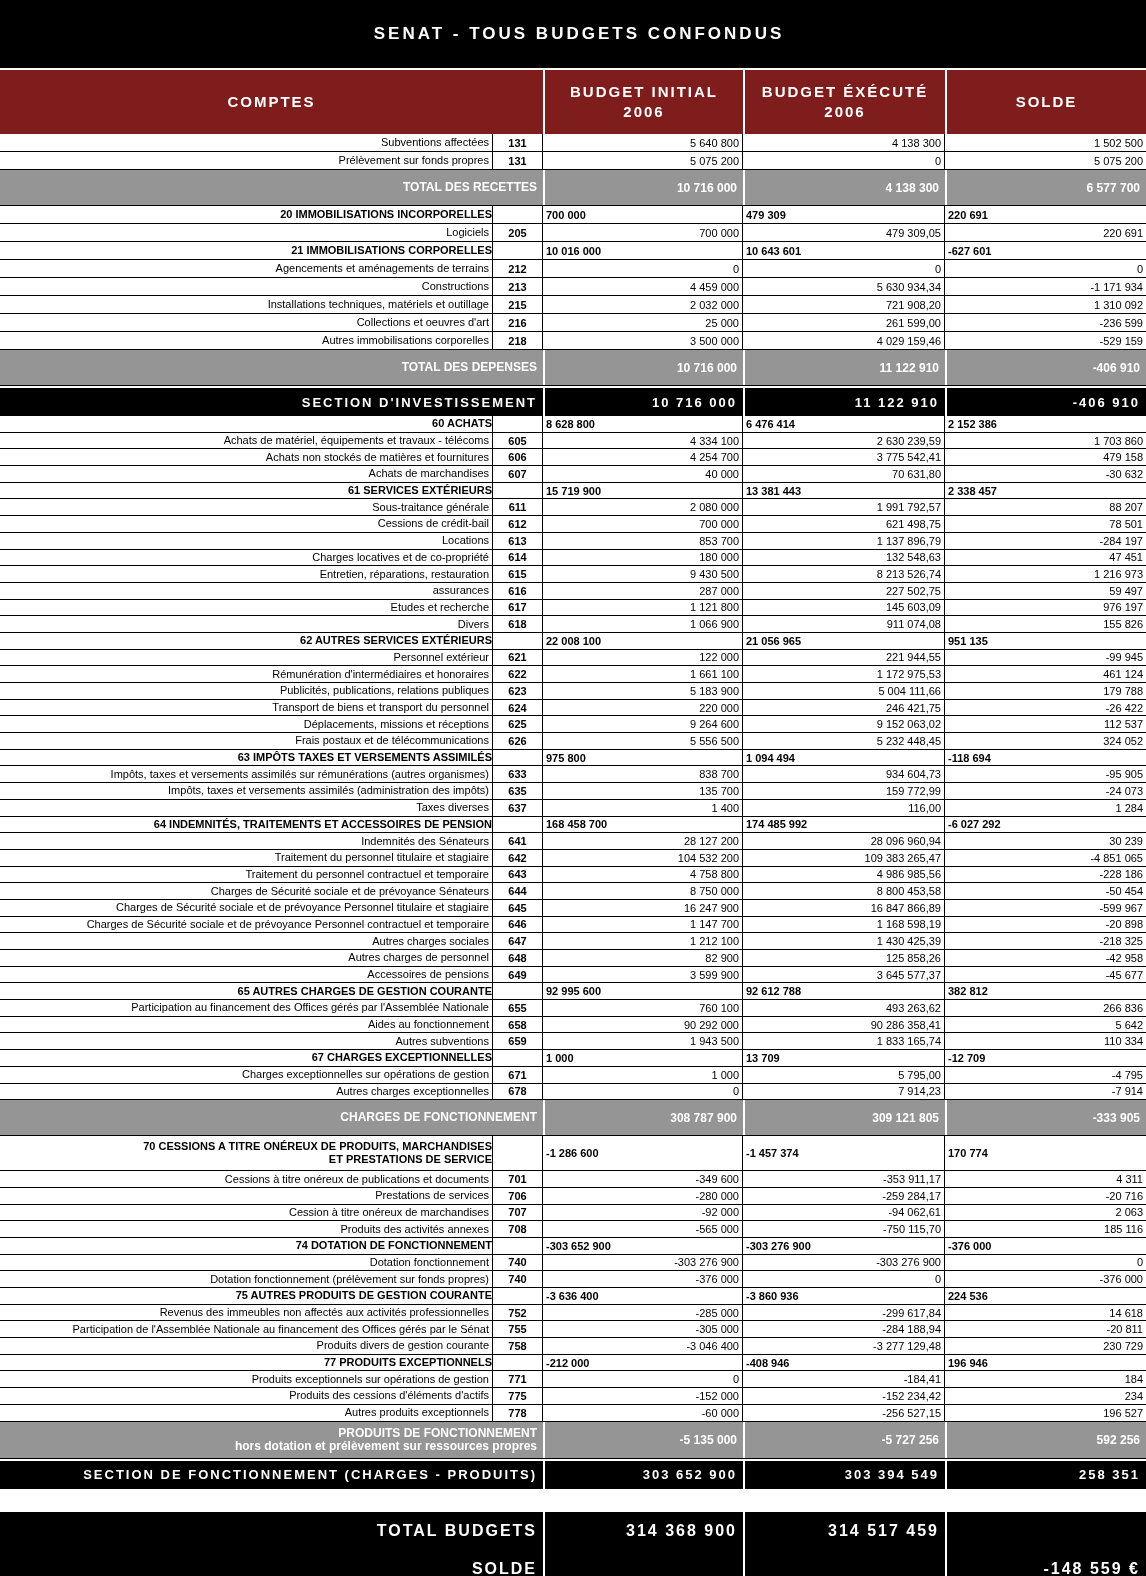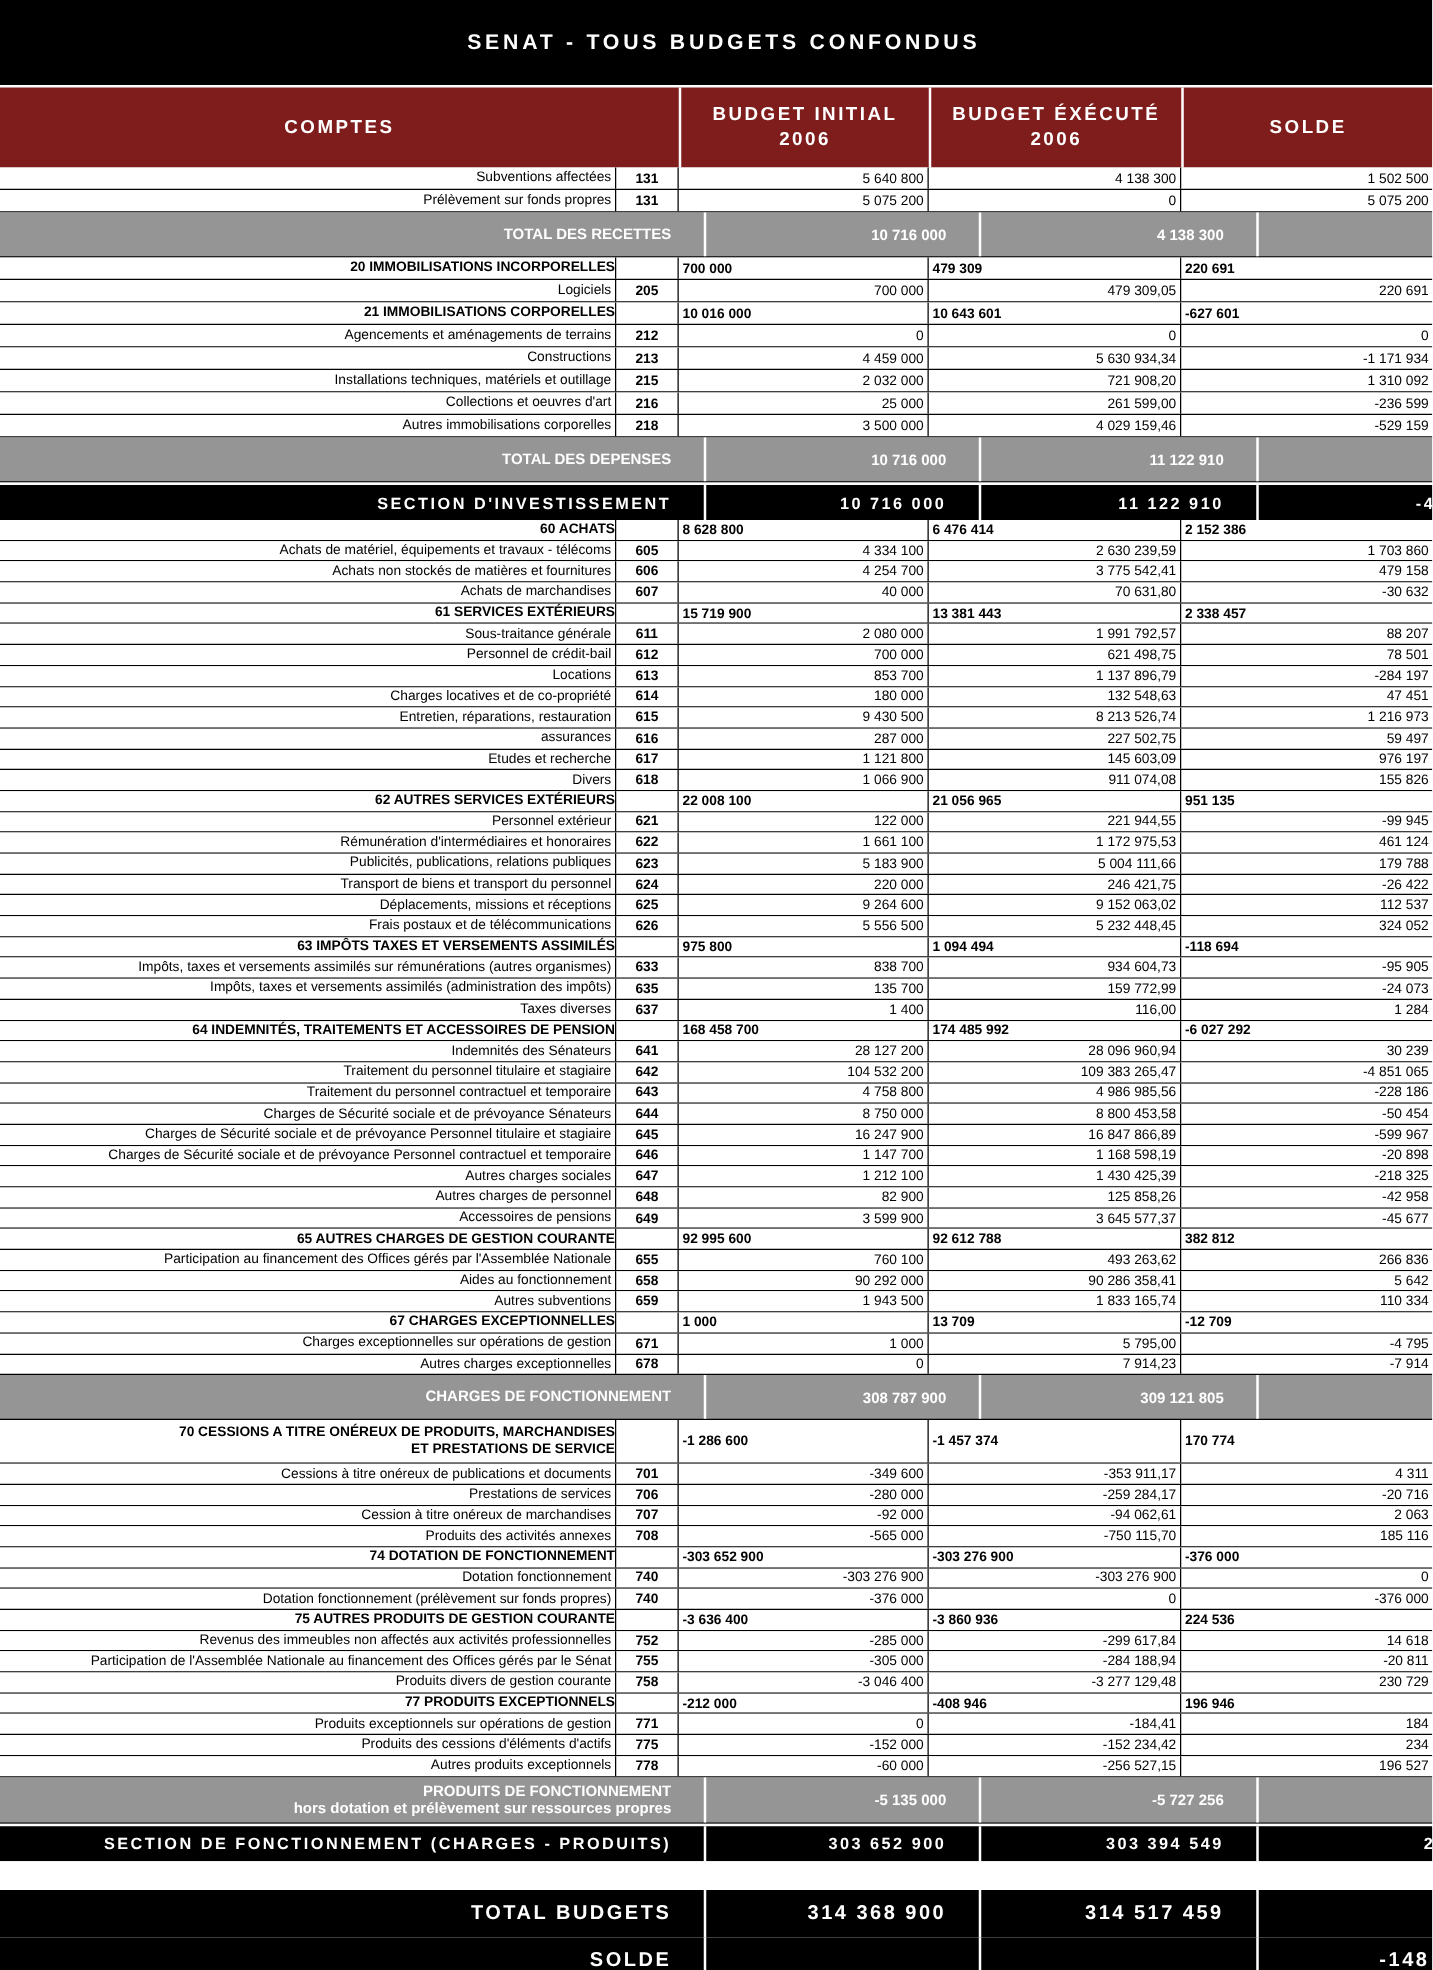--- a/index.html
+++ b/index.html
@@ -20,21 +20,21 @@
     height: 64px; background: #7f1d1d; color: #fff;
     display: grid; grid-template-columns: 543px 200px 202px 201px;
   }
   .hc {
     display: flex; flex-direction: column; align-items: center; justify-content: center;
     font-weight: bold; font-size: 15px; letter-spacing: 2px; line-height: 20px;
   }
   .hc + .hc { border-left: 2px solid #fff; }
   
   .row { display: grid; grid-template-columns: 493px 50px 200px 202px 201px; }
-  .row.merged { grid-template-columns: 543px 200px 202px 201px; gap: 20px; }
+  .row.merged { grid-template-columns: 543px 200px 202px 201px; }
   .c { display: flex; align-items: center; overflow: hidden; }
   .rA { height: 18px; }
   .rB { height: 16.7px; }
   
   .detail, .section { background: #fff; border-bottom: 1px solid #000; font-size: 11px; }
   .detail .c, .section .c { border-right: 1px solid #000; }
   .detail .c:last-child, .section .c:last-child { border-right: none; }
   .detail .lab { justify-content: flex-end; padding-right: 3px; text-align: right; }
   .code { justify-content: center; font-weight: bold; }
   .val { justify-content: flex-end; padding-right: 3px; }
@@ -253,21 +253,21 @@
         <div class="c lab">
           <div class="l1">Sous-traitance générale</div>
         </div>
         <div class="c code">611</div>
         <div class="c val">2 080 000</div>
         <div class="c val">1 991 792,57</div>
         <div class="c val">88 207</div>
       </div>
       <div class="row detail rB">
         <div class="c lab">
-          <div class="l1">Personnel de crédit-bail</div>
+          <div class="l1">Cessions de crédit-bail</div>
         </div>
         <div class="c code">612</div>
         <div class="c val">700 000</div>
         <div class="c val">621 498,75</div>
         <div class="c val">78 501</div>
       </div>
       <div class="row detail rB">
         <div class="c lab">
           <div class="l1">Locations</div>
         </div>

